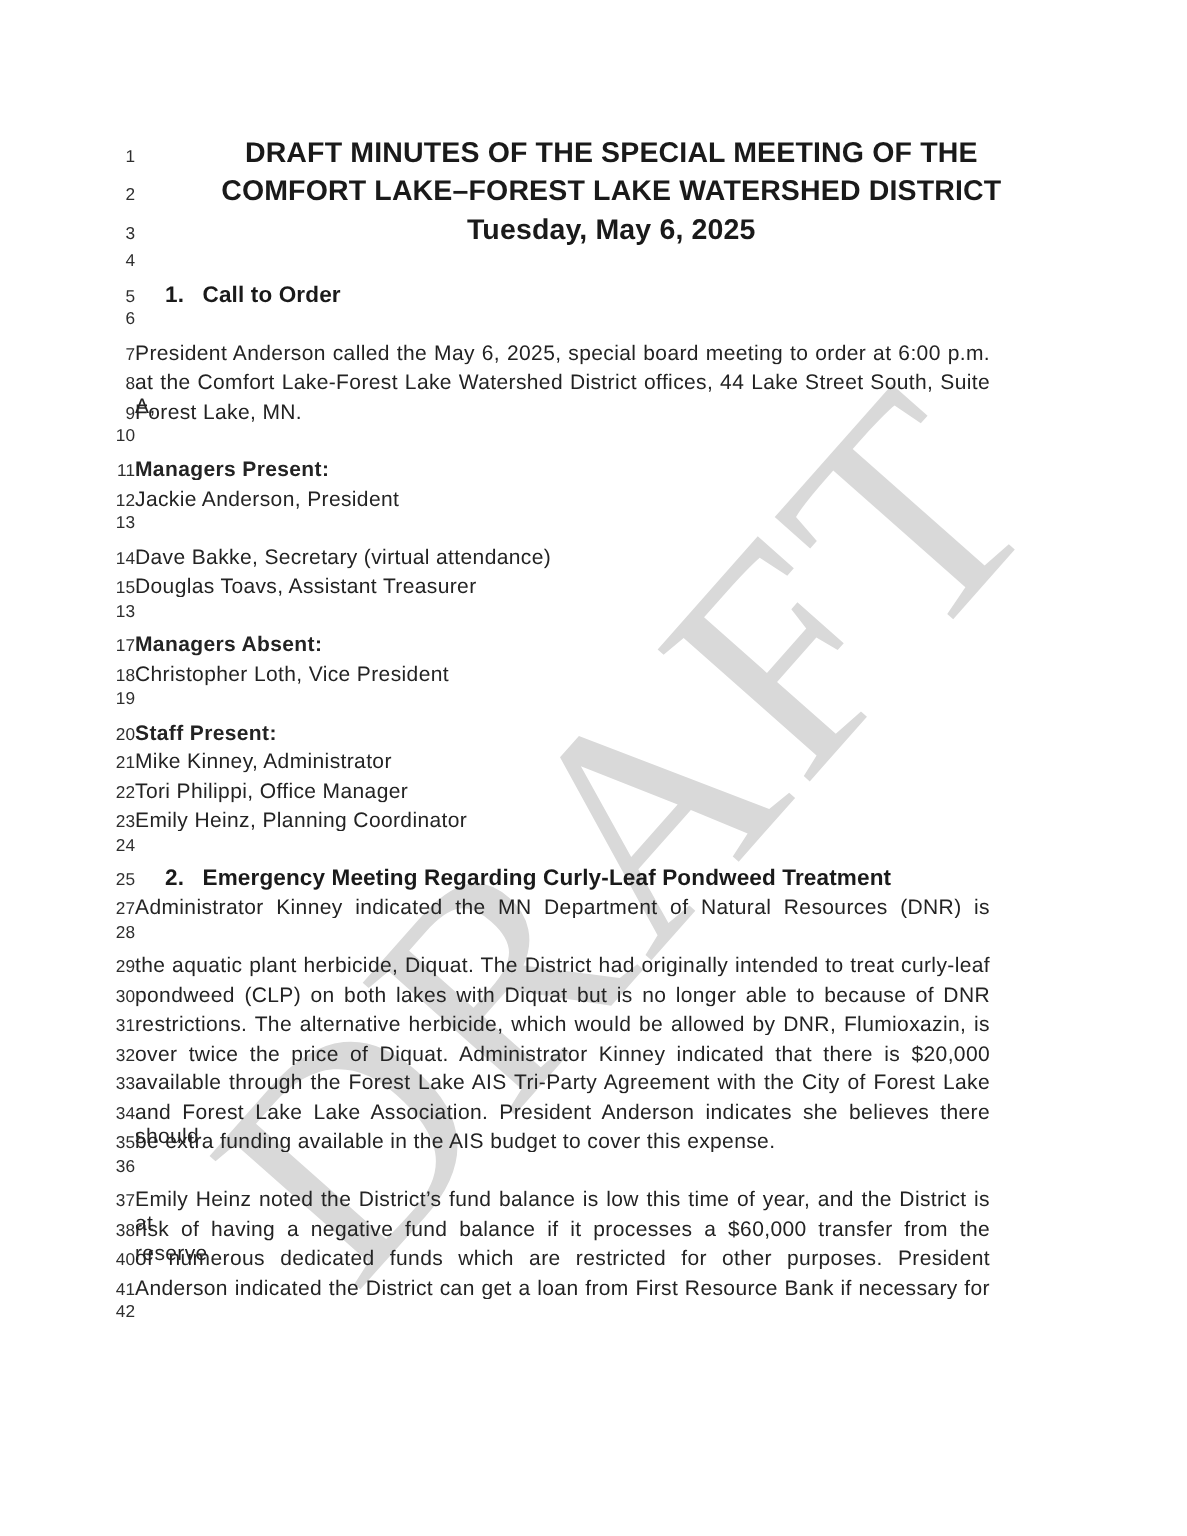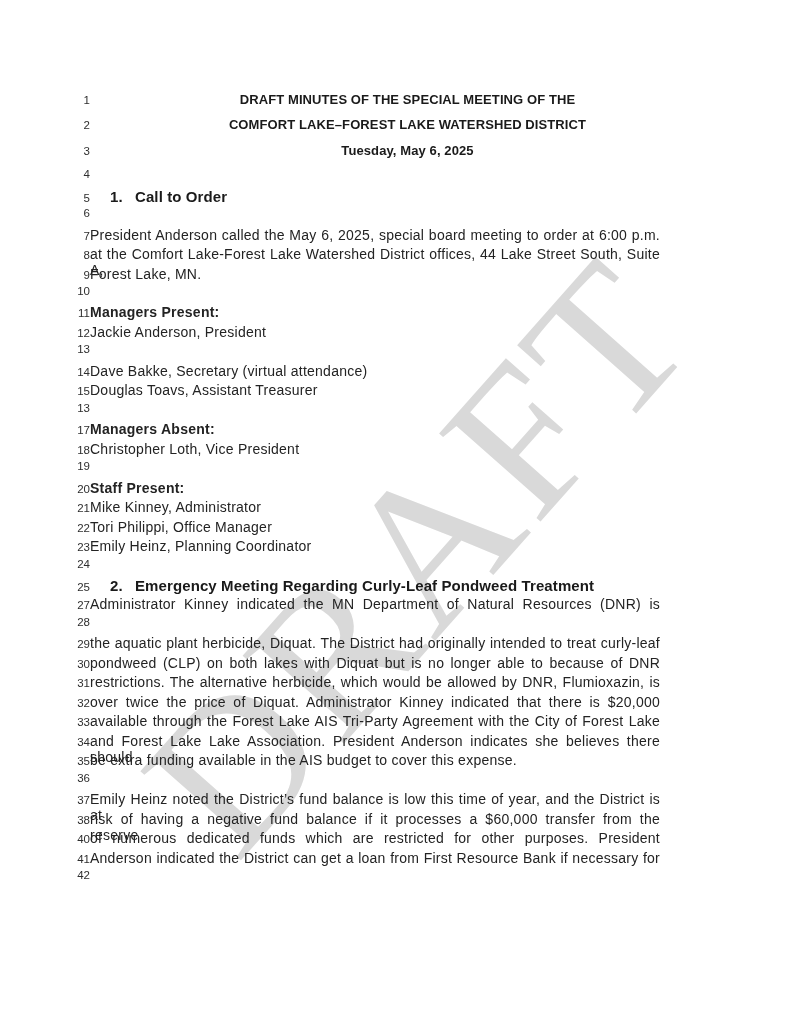--- a/index.html
+++ b/index.html
@@ -51,21 +51,21 @@
     font-size: 14px;
     letter-spacing: 0.25px;
     color: #232323;
     overflow: hidden;
   }
   .row.title .content {
     margin-left: 20px;
     width: 595px;
     text-align: center;
     font-weight: 700;
-    font-size: 13px;
+    font-size: 19px;
     letter-spacing: 0.1px;
     color: #1a1a1a;
     white-space: nowrap;
   }
   .row.heading .content {
     margin-left: 20px;
     width: 595px;
     display: flex;
     align-items: baseline;
     font-weight: 700;

